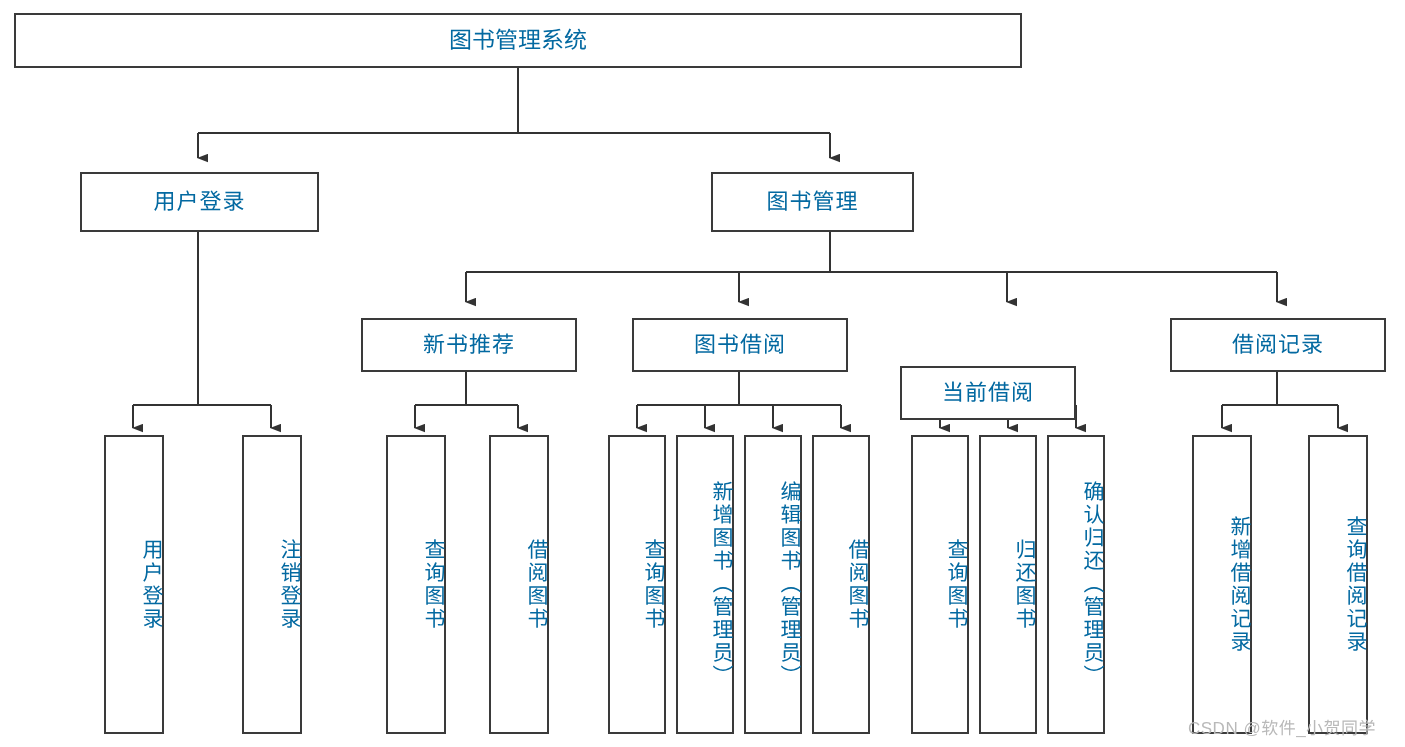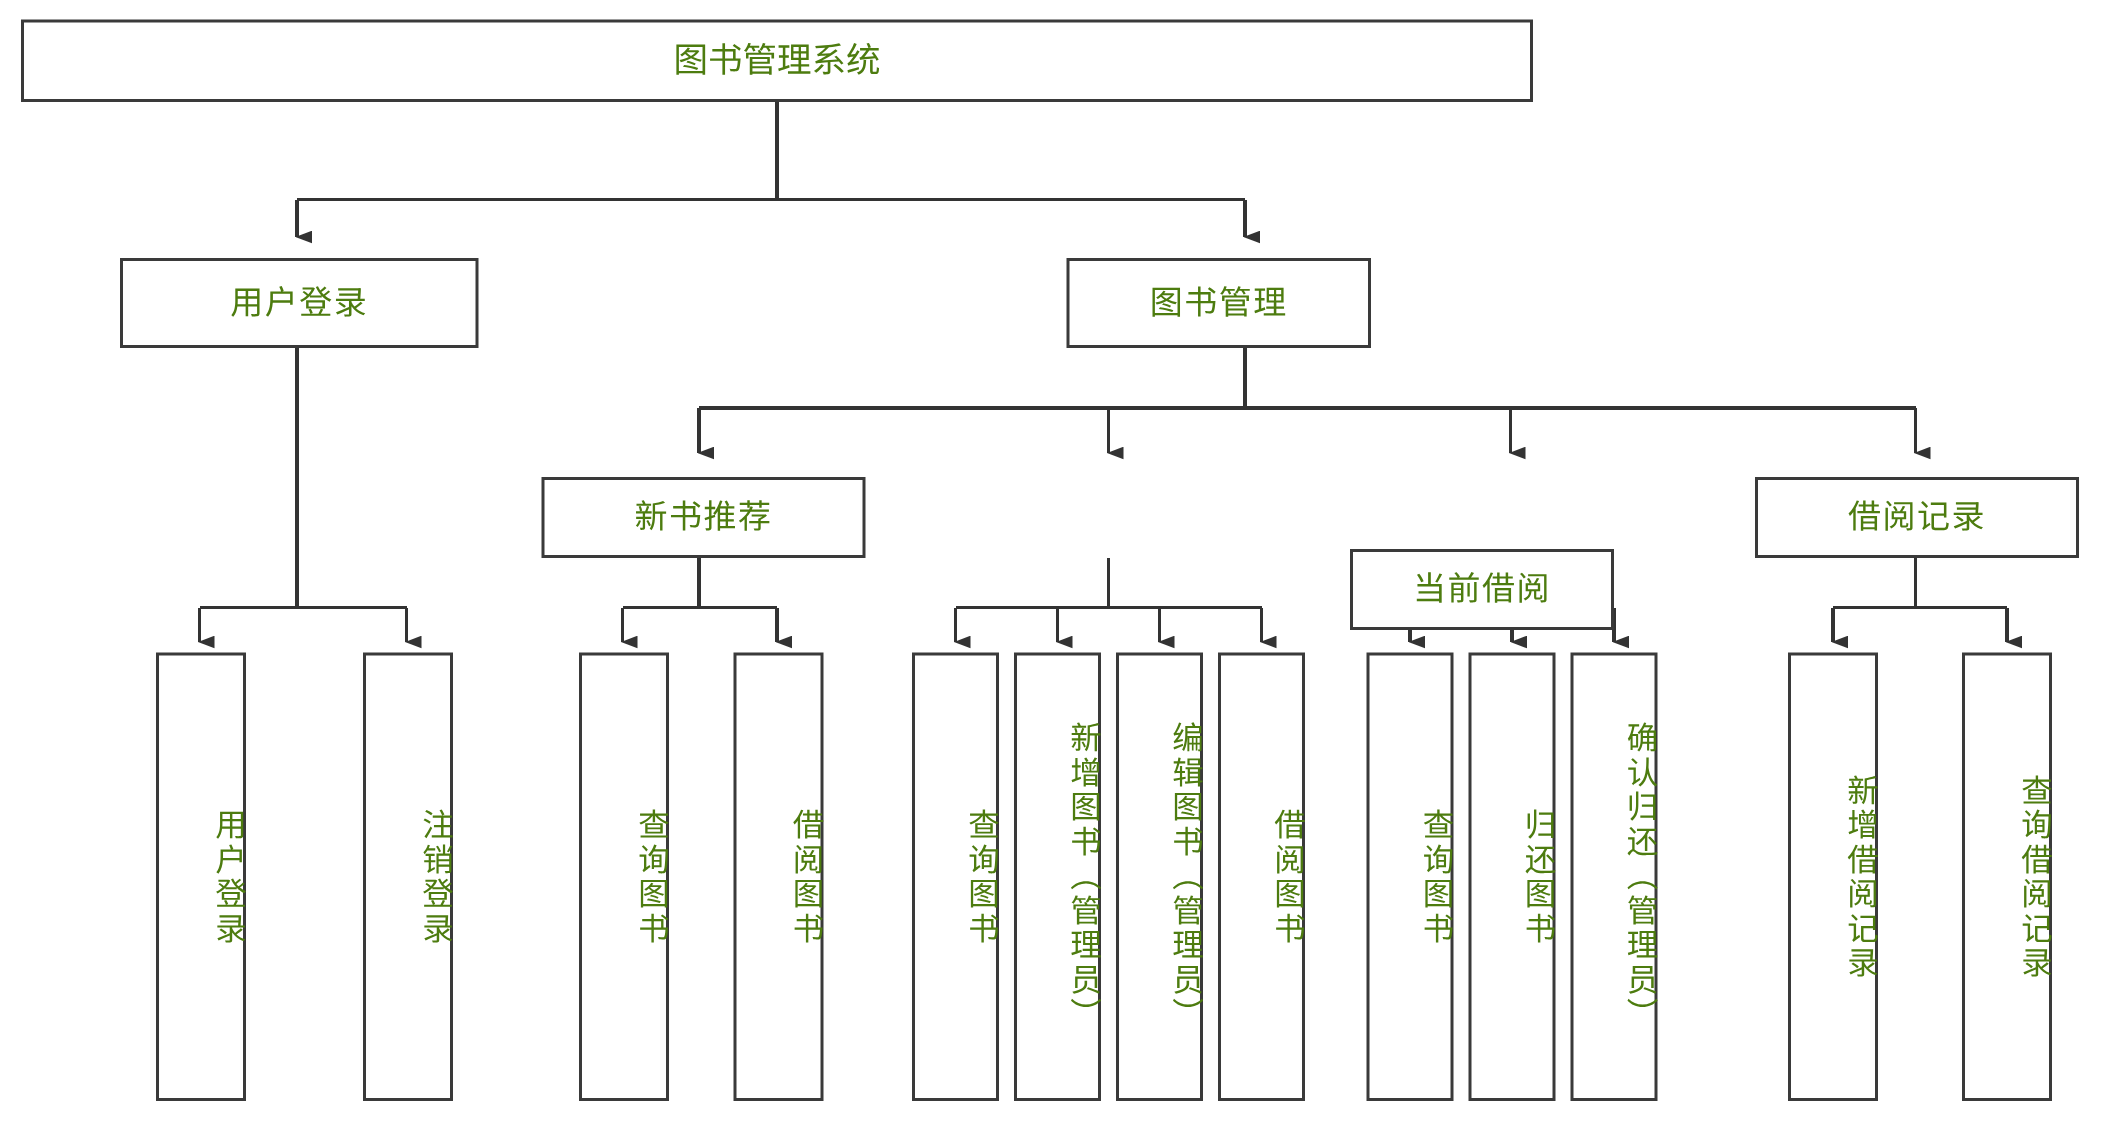--- a/index.html
+++ b/index.html
@@ -27,21 +27,21 @@
     pointer-events: none;
   }
   .node {
     position: absolute;
     box-sizing: border-box;
     background: #ffffff;
     border: 2px solid #3a3a3a;
     display: flex;
     align-items: center;
     justify-content: center;
-    color: #4d7c0f;
+    color: #0369a1;
     line-height: 1.12;
     text-align: center;
   }
   .node.h {
     font-size: 22px;
     letter-spacing: 1px;
   }
   .node.root {
     font-size: 23px;
   }
@@ -127,20 +127,21 @@
   </svg>
 
   <div class="node root" style="left:14px; top:13px; width:1008px; height:55px;">图书管理系统</div>
 
   <div class="node h" style="left:80px; top:172px; width:239px; height:60px;">用户登录</div>
 
   <div class="node h" style="left:711px; top:172px; width:203px; height:60px;">图书管理</div>
 
   <div class="node h" style="left:361px; top:318px; width:216px; height:54px;">新书推荐</div>
 
+  <div class="node h" style="left:632px; top:318px; width:216px; height:54px;">图书借阅</div>
 
   <div class="node h" style="left:900px; top:318px; width:176px; height:54px;margin-top:48px;">当前借阅</div>
 
   <div class="node h" style="left:1170px; top:318px; width:216px; height:54px;font-family:Liberation Serif, serif;">借阅记录</div>
 
   <div class="node leaf" style="left:104px; top:435px; width:60px; height:299px;">
     <span class="vlabel">用户登录</span>
   </div>
 
   <div class="node leaf" style="left:242px; top:435px; width:60px; height:299px;">
@@ -184,14 +185,15 @@
   </div>
 
   <div class="node leaf" style="left:1192px; top:435px; width:60px; height:299px;">
     <span class="vlabel">新增借阅记录</span>
   </div>
 
   <div class="node leaf" style="left:1308px; top:435px; width:60px; height:299px;">
     <span class="vlabel">查询借阅记录</span>
   </div>
 
+  <div class="watermark">CSDN @软件_小贺同学</div>
 
 </div>
 
 </body></html>

